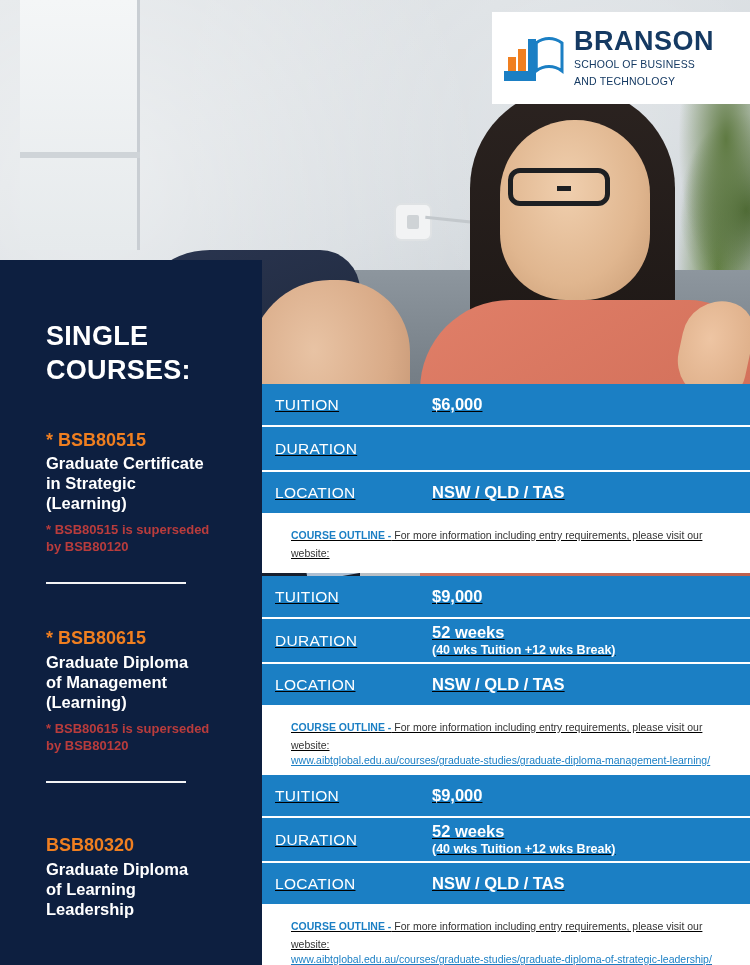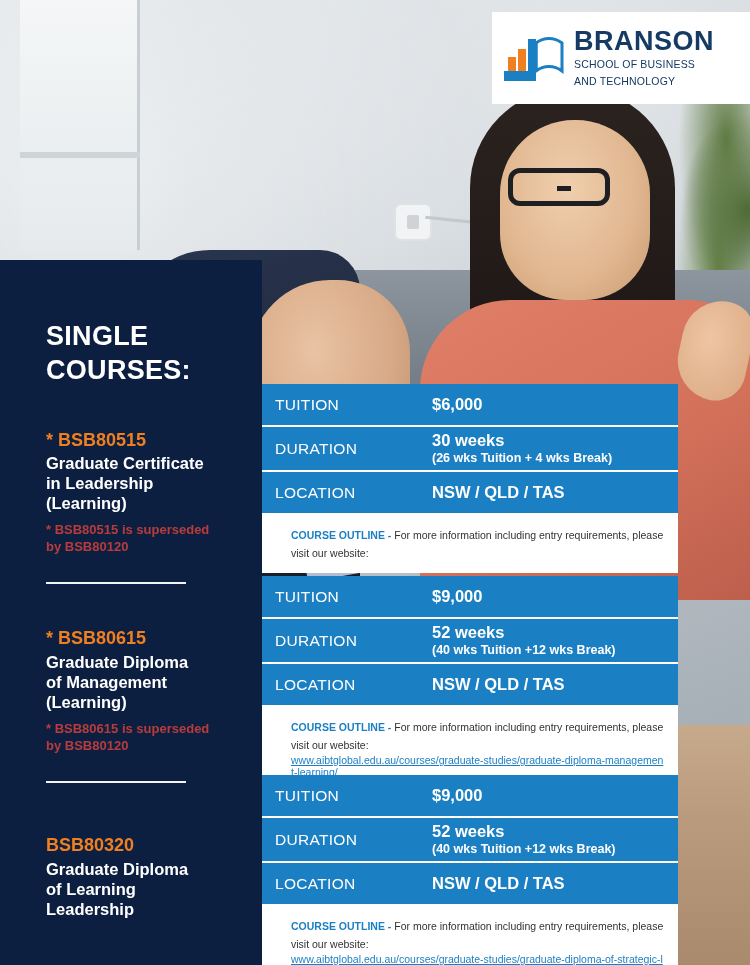--- a/index.html
+++ b/index.html
@@ -163,21 +163,21 @@
   .course-note {
     font-size: 13px; font-weight: bold; color: #b93c3c; line-height: 1.3; margin-top: 9px;
   }
   .divider {
     width: 140px; height: 2px; background: #ffffff; margin-top: 24px; opacity: .95;
   }
 
   
   .tables { position: absolute; left: 262px; top: 0; width: 488px; height: 965px; }
   .course-table {
-    position: absolute; left: 0; width: 416px;
+    position: absolute; left: 0; width: 488px; text-decoration: underline;
   }
   .row {
     display: flex; align-items: center; height: 43px;
     background: #1b7fc4; color: #ffffff;
     border-bottom: 2px solid #ffffff;
   }
   .row.tall { height: 45px; align-items: center; }
   .row .label {
     width: 170px; padding-left: 13px; font-size: 15.5px; letter-spacing: .3px;
   }
@@ -249,21 +249,21 @@
   <div class="panel">
     <div class="panel-title">
       <div>SINGLE</div>
       <div>COURSES:</div>
     </div>
 
     <div class="course-block" style="margin-top:42px;">
       <div class="course-code">* BSB80515</div>
       <div class="course-name">
         <div>Graduate Certificate</div>
-        <div>in Leadership</div>
+        <div>in Strategic</div>
         <div>(Learning)</div>
       </div>
       <div class="course-note">
         <div>* BSB80515 is superseded</div>
         <div>by BSB80120</div>
       </div>
       <div class="divider" style="margin-top:26px;"></div>
     </div>
 
     <div class="course-block" style="margin-top:44px;">
@@ -292,24 +292,20 @@
 
   <div class="tables">
 
     <div class="course-table" style="top:384px;">
       <div class="row">
         <div class="label">TUITION</div>
         <div class="value">$6,000</div>
       </div>
       <div class="row tall">
         <div class="label">DURATION</div>
-        <div class="value">
-          <span>30 weeks</span>
-          <span class="sub">(26 wks Tuition + 4 wks Break)</span>
-        </div>
       </div>
       <div class="row">
         <div class="label">LOCATION</div>
         <div class="value">NSW / QLD / TAS</div>
       </div>
       <div class="outline">
         <span class="o-head">COURSE OUTLINE -</span><span class="o-text"> For more information including entry requirements, please visit our website:</span>
       </div>
     </div>
 

